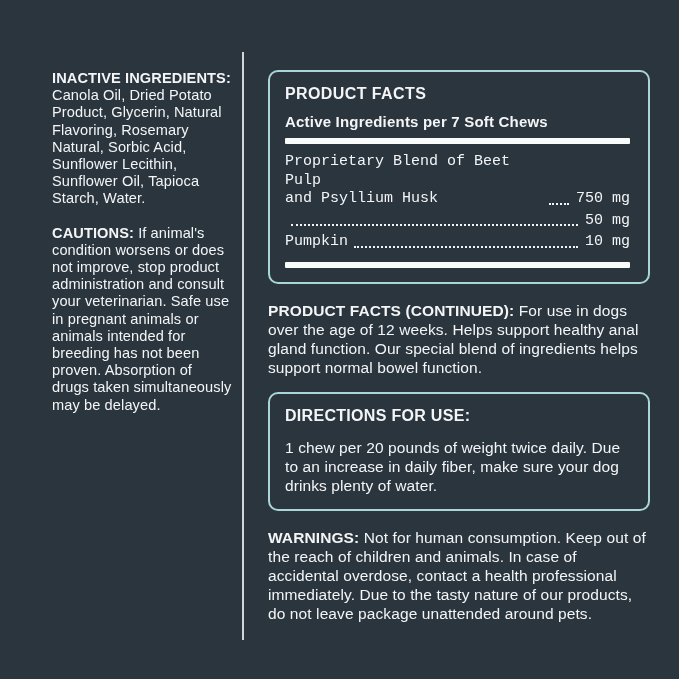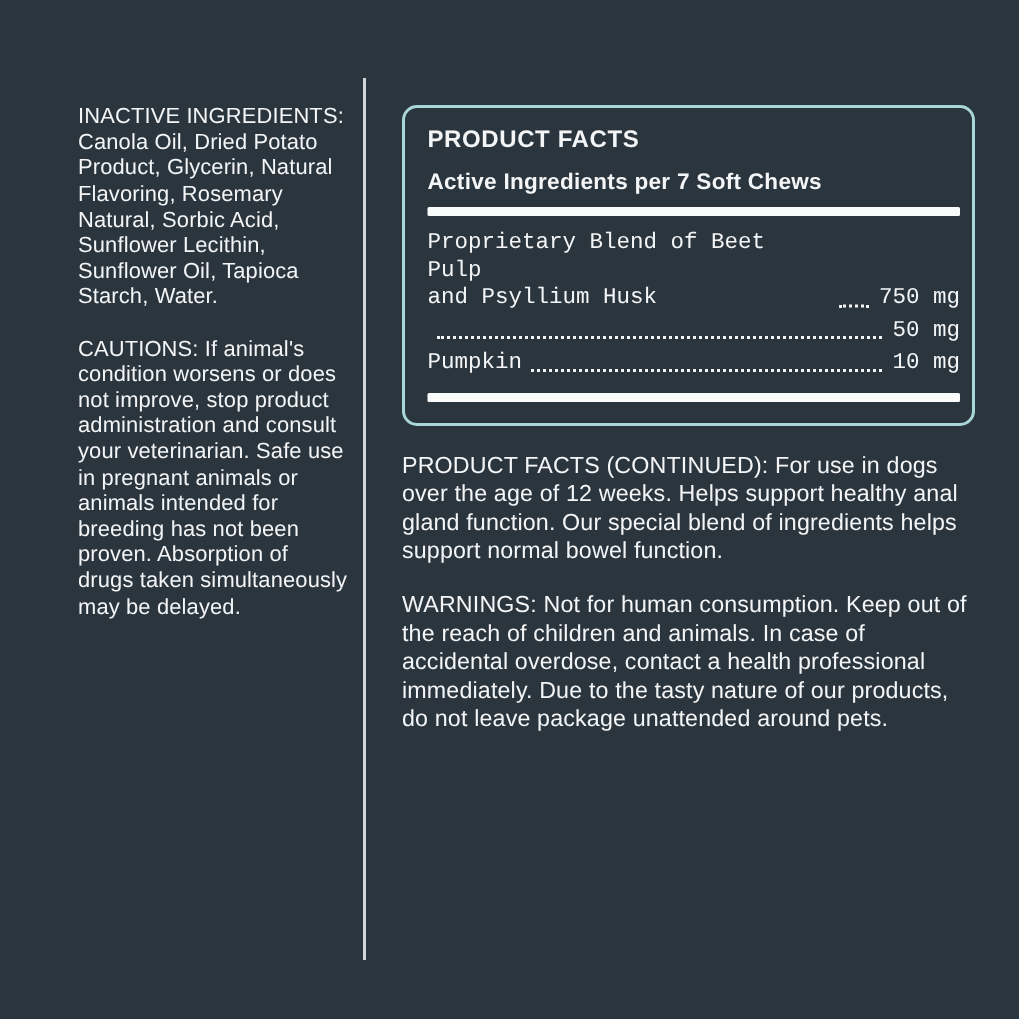--- a/index.html
+++ b/index.html
@@ -12,21 +12,21 @@
   *{box-sizing:border-box;margin:0;padding:0;}
   html,body{width:679px;height:679px;}
   body{
     background:var(--bg);
     color:var(--text);
     font-family:"Liberation Sans", sans-serif;
     position:relative;
     overflow:hidden;
     -webkit-font-smoothing:antialiased;
   }
-  .b{font-weight:400;}
+  .b{font-weight:700;}
   
   .left-col{
     position:absolute;
     left:52px; top:70px; width:181px;
     font-size:14.6px; line-height:17.2px;
     letter-spacing:.1px;
   }
   .left-col p + p{margin-top:17px;}
   
   .divider{
@@ -37,21 +37,21 @@
     opacity:.88;
   }
   
   .right-col{
     position:absolute;
     left:268px; top:70px; width:382px;
   }
   .outline-box{
     border:2px solid var(--accent);
     border-radius:10px;
-    padding:13px 8px 14px 15px;
+    padding:13px 18px 14px 15px;
   }
   .pf-title{
     font-size:16px; font-weight:700; letter-spacing:.4px;
   }
   .pf-subtitle{
     font-size:15px; font-weight:700; letter-spacing:.2px;
     margin-top:10px;
   }
   .thick-bar{
     height:6px; background:var(--bar); border-radius:1px;
@@ -113,16 +113,20 @@
       <span class="pf-name">Pumpkin</span>
       <span class="pf-leader"></span>
       <span class="pf-value">10 mg</span>
     </div>
 
     <div class="thick-bar bar-bottom"></div>
   </div>
 
   <p class="para continued"><span class="b">PRODUCT FACTS (CONTINUED):</span> <span>For use in dogs over the age of 12 weeks. Helps support healthy anal gland function. Our special blend of ingredients helps support normal bowel function.</span></p>
 
+  <div class="outline-box directions-box">
+    <div class="dir-title">DIRECTIONS FOR USE:</div>
+    <p class="para dir-text">1 chew per 20 pounds of weight twice daily. Due to an increase in daily fiber, make sure your dog drinks plenty of water.</p>
+  </div>
 
   <p class="para warnings"><span class="b">WARNINGS:</span> <span>Not for human consumption. Keep out of the reach of children and animals. In case of accidental overdose, contact a health professional immediately. Due to the tasty nature of our products, do not leave package unattended around pets.</span></p>
 
 </div>
 
 </body></html>

